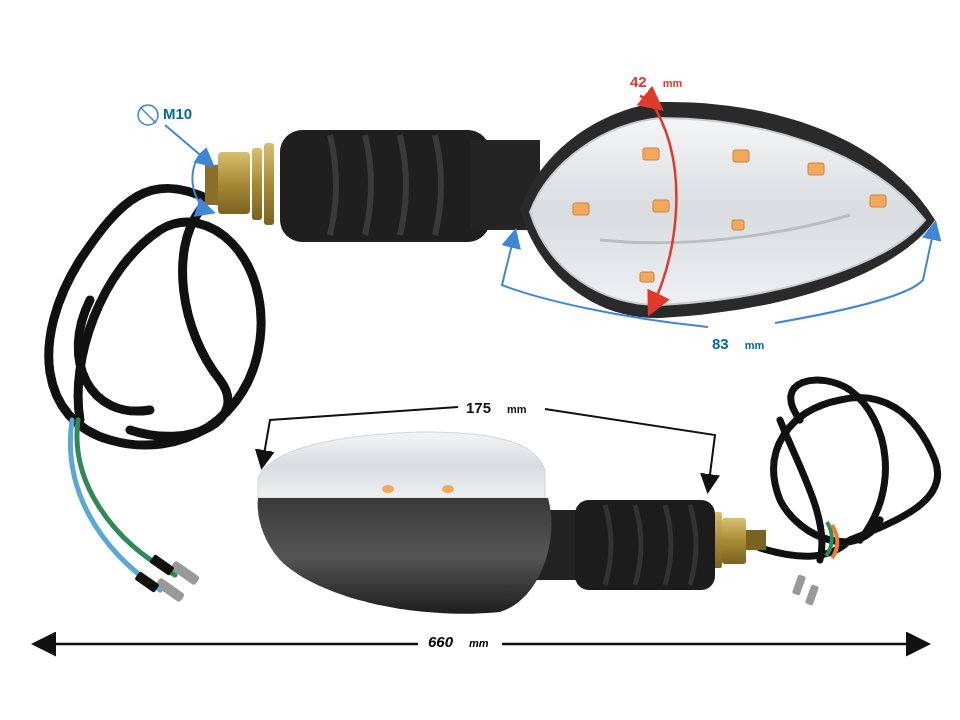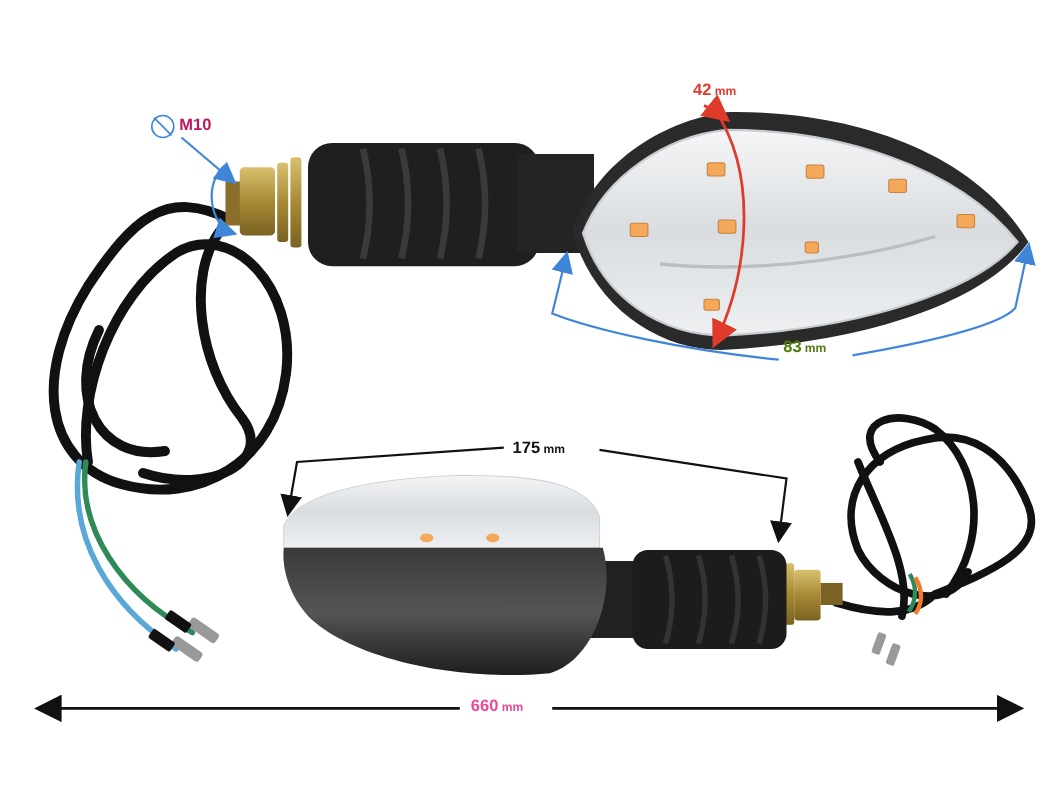--- a/index.html
+++ b/index.html
@@ -1,26 +1,26 @@
 <!DOCTYPE html>
 <html><head>
 <meta charset="utf-8">
 <style>
   html, body { margin: 0; padding: 0; background: #ffffff; }
   body { width: 960px; height: 720px; position: relative; overflow: hidden;
          font-family: "Liberation Sans", sans-serif; }
   .canvas { position: absolute; left: 0; top: 0; width: 960px; height: 720px; }
   .label { position: absolute; font-weight: bold; white-space: nowrap; line-height: 1; }
   .label .num { font-size: 15px; margin-top: 21px; }
-  .label .unit { font-size: 11px; margin-left: 3px; }
-  .lbl-m10 { left: 163px; top: 106px; color: #be185d; font-size: 15px; }
+  .label .unit { font-size: 11px; margin-left: 16px; }
+  .lbl-m10 { left: 163px; top: 106px; color: #0369a1; font-size: 15px; }
   .lbl-42 { left: 630px; top: 74px; color: #e03a2a; }
-  .lbl-83 { left: 712px; top: 308px; color: #4d7c0f; text-align: right; }
+  .lbl-83 { left: 712px; top: 336px; color: #0369a1; text-align: right; }
   .lbl-135 { left: 466px; top: 400px; color: #111111; }
-  .lbl-660 { left: 428px; top: 634px; color: #ec4899; }
+  .lbl-660 { left: 428px; top: 634px; color: #000000; font-style: italic; }
   svg { position: absolute; left: 0; top: 0; }
 </style>
 </head>
 <body>
 
 <div class="canvas">
 <svg width="960" height="720" viewBox="0 0 960 720">
   <defs>
     <marker id="arrBlack" markerWidth="10" markerHeight="10" refX="8" refY="5" orient="auto">
       <path d="M0,0 L10,5 L0,10 z" fill="#111"></path>

